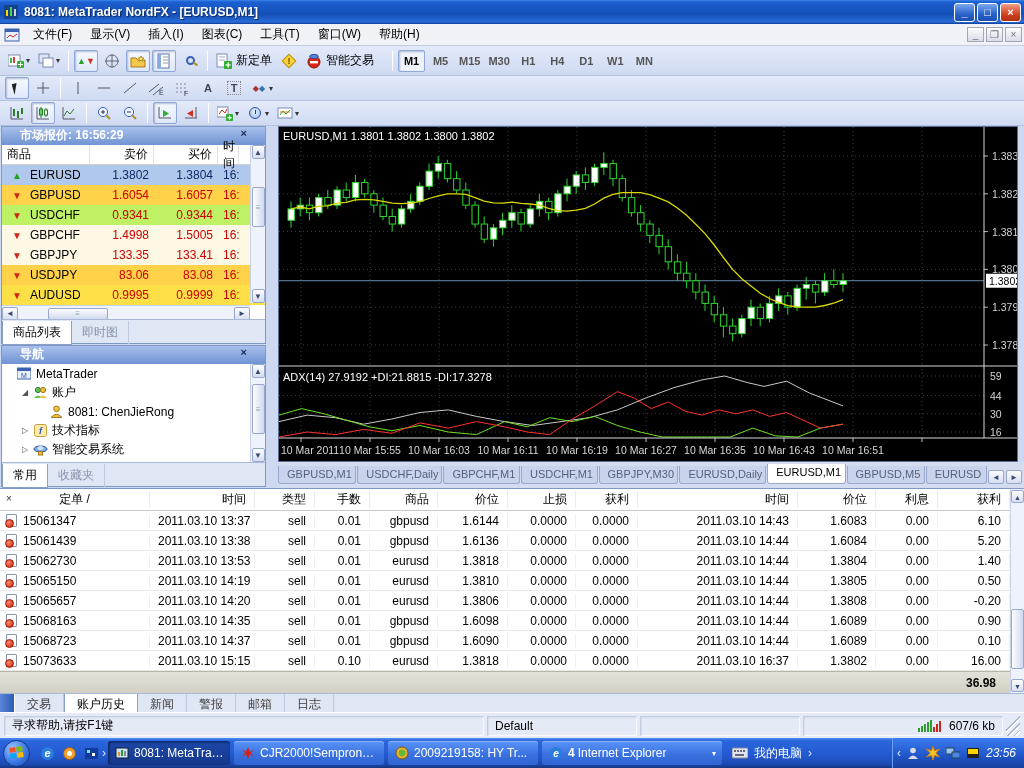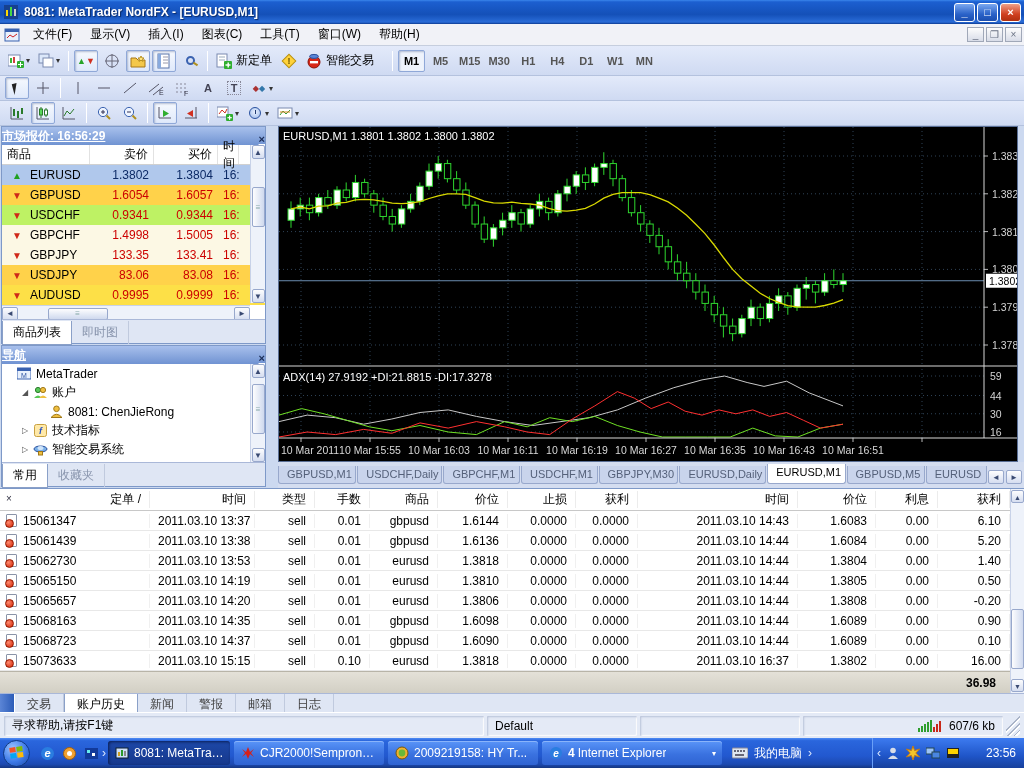--- a/index.html
+++ b/index.html
@@ -38,21 +38,21 @@
   .tbtn.pressed { background:linear-gradient(#f6f9fe,#dfe9fb); border-color:#8fa8d8; box-shadow:inset 1px 1px 2px rgba(60,80,130,.35); }
   .tbtn .lbl { margin-left:4px; color:#000; }
   .tbtn .dd { font-size:8px; color:#333; margin-left:2px; }
   .tf { min-width:27px; color:#555; font-size:11px; font-weight:bold; }
   .tf.active { background:#eef3fc; border-color:#8fa8d8; box-shadow:inset 1px 1px 2px rgba(60,80,130,.35); color:#000; }
   .gi { width:16px; height:16px; display:inline-flex; align-items:center; justify-content:center; font-size:11px; }
 
   
   .panel { background:#fff; border:1px solid #7e99c8; }
   .panel-head { height:18px; background:linear-gradient(180deg,#a8c0ec,#7093d2); color:#fff; font-weight:bold;
-    display:flex; align-items:flex-end; padding:0 0;text-decoration:underline; }
+    display:flex; align-items:flex-start; padding:0 18px; }
   .panel-head .px { margin-left:auto; color:#1a2c55; font-weight:bold; font-size:11px; }
   #market-watch { left:1px; top:126px; width:265px; height:218px; }
   #mw-colhead { display:flex; height:20px; border-bottom:1px solid #d0d0d0; background:#fff; align-items:center; }
   #mw-colhead span { border-right:1px solid #e2e2e2; padding:0 5px; height:100%; display:flex; align-items:center; }
   .mwc-sym{width:88px;} .mwc-bid{width:64px; justify-content:flex-end;} .mwc-ask{width:64px; justify-content:flex-end;} .mwc-time{width:21px;}
   .mw-row { display:flex; height:20px; align-items:center; font-size:12px; }
   .mw-row span { padding:0 5px; }
   .arr { font-size:10px; margin-right:3px; }
   #mw-hscroll { height:16px; background:#eef2fa; display:flex; align-items:center; border-top:1px solid #c8d2e8; }
   .sb-btn { width:16px; height:14px; background:linear-gradient(#fdfdfe,#d5ddf0); border:1px solid #98a8cc; border-radius:2px;
@@ -80,21 +80,21 @@
   .ctab.active { background:#fff; color:#000; height:20px; }
   #ctab-arrows { margin-left:auto; display:flex; gap:2px; }
 
   
   #terminal { left:0; top:488px; width:1024px; height:224px; background:#fff; border-top:1px solid #7e99c8; }
   #term-close { position:absolute; left:2px; top:2px; width:14px; height:14px; font-size:10px; color:#334;
      display:flex; align-items:center; justify-content:center; }
   .tgrid { display:grid; grid-template-columns:150px 105px 60px 55px 68px 70px 68px 62px 160px 78px 62px 72px; }
   #term-head { height:22px; border-bottom:1px solid #c8c8c8; align-items:center; }
   #term-head > div { text-align:right; padding:0 8px; border-right:1px solid #ececec; white-space:nowrap; }
-  #term-head > div:first-child { text-align:right; padding-left:8px; }
+  #term-head > div:first-child { text-align:center; padding-left:8px; }
   .trow { height:20px; align-items:center; border-bottom:1px solid #e8e8e8; }
   .trow > div { text-align:right; padding:0 8px; border-right:1px solid #f0f0f0; white-space:nowrap; font-size:12px; }
   .trow > div:first-child { text-align:left; display:flex; align-items:center; padding-left:6px; }
   .doc-ic { width:11px; height:13px; background:#fff; border:1px solid #8a94a8; border-radius:1px; margin-right:6px; position:relative;
      box-shadow:inset 0 0 0 1px #fff; }
   .doc-ic::after { content:""; position:absolute; left:-2px; bottom:-2px; width:7px; height:7px; border-radius:50%;
      background:radial-gradient(circle at 35% 35%,#ff8a70,#d02000); border:1px solid #901800; }
   #term-summary { position:absolute; left:0; top:182px; width:1010px; height:22px; background:linear-gradient(#e4e1d8,#d2cfc4);
      border-top:1px solid #b8b4a8; display:flex; align-items:center; font-weight:bold; padding-left:22px; }
   #term-summary .total { margin-left:auto; margin-right:14px; }
@@ -133,21 +133,21 @@
      display:flex; align-items:center; justify-content:center; }
   .ql { width:20px; height:22px; display:flex; align-items:center; justify-content:center; margin:0 1px; font-size:13px; }
   .taskbtn { height:24px; border-radius:3px; margin:0 2px; padding:0 6px; display:flex; align-items:center; gap:5px;
      background:linear-gradient(180deg,#5a95f8,#3a72e0 55%,#2f63d2); box-shadow:inset 0 1px 0 #8ab4fa; font-size:12px; white-space:nowrap; overflow:hidden; }
   .taskbtn.active { background:linear-gradient(180deg,#1d48a8,#16388c); box-shadow:inset 1px 1px 3px #0a1e55; }
   .tb-ic { width:15px; height:15px; flex:0 0 auto; display:inline-flex; align-items:center; justify-content:center; font-size:11px; }
   #desktop-band { display:flex; align-items:center; gap:6px; margin-left:8px; }
   #tray { margin-left:auto; display:flex; align-items:center; gap:5px; padding:0 8px 0 4px;
      background:linear-gradient(180deg,#3d7bf0,#1f55c8 60%,#17409c); height:30px; border-left:1px solid #6aa0f8; }
   .tray-ic { width:15px; height:15px; display:inline-flex; align-items:center; justify-content:center; font-size:11px; }
-  #clock { font-size:12px; margin-left:20px; }
+  #clock { font-size:12px; margin-left:0;font-style:italic; }
   .chev { font-size:12px; color:#dce8ff; }
 
   
   .cssbox { display:inline-block; }
   .mag { width:9px; height:9px; border:2px solid #3a62b0; border-radius:50%; position:relative; }
   .mag::after { content:""; position:absolute; width:5px; height:2px; background:#b09020; right:-5px; bottom:-2px; transform:rotate(35deg); }
   .clockic { width:12px; height:12px; border:1px solid #2a52a0; border-radius:50%;
      background:radial-gradient(circle at 50% 40%,#eaf2ff,#9ab8e8); position:relative; }
   .clockic::after { content:""; position:absolute; left:5px; top:2px; width:1px; height:4px; background:#203a70; }
   .ptr { width:0; height:0; border-left:5px solid #333; border-right:4px solid transparent; border-bottom:11px solid transparent;

